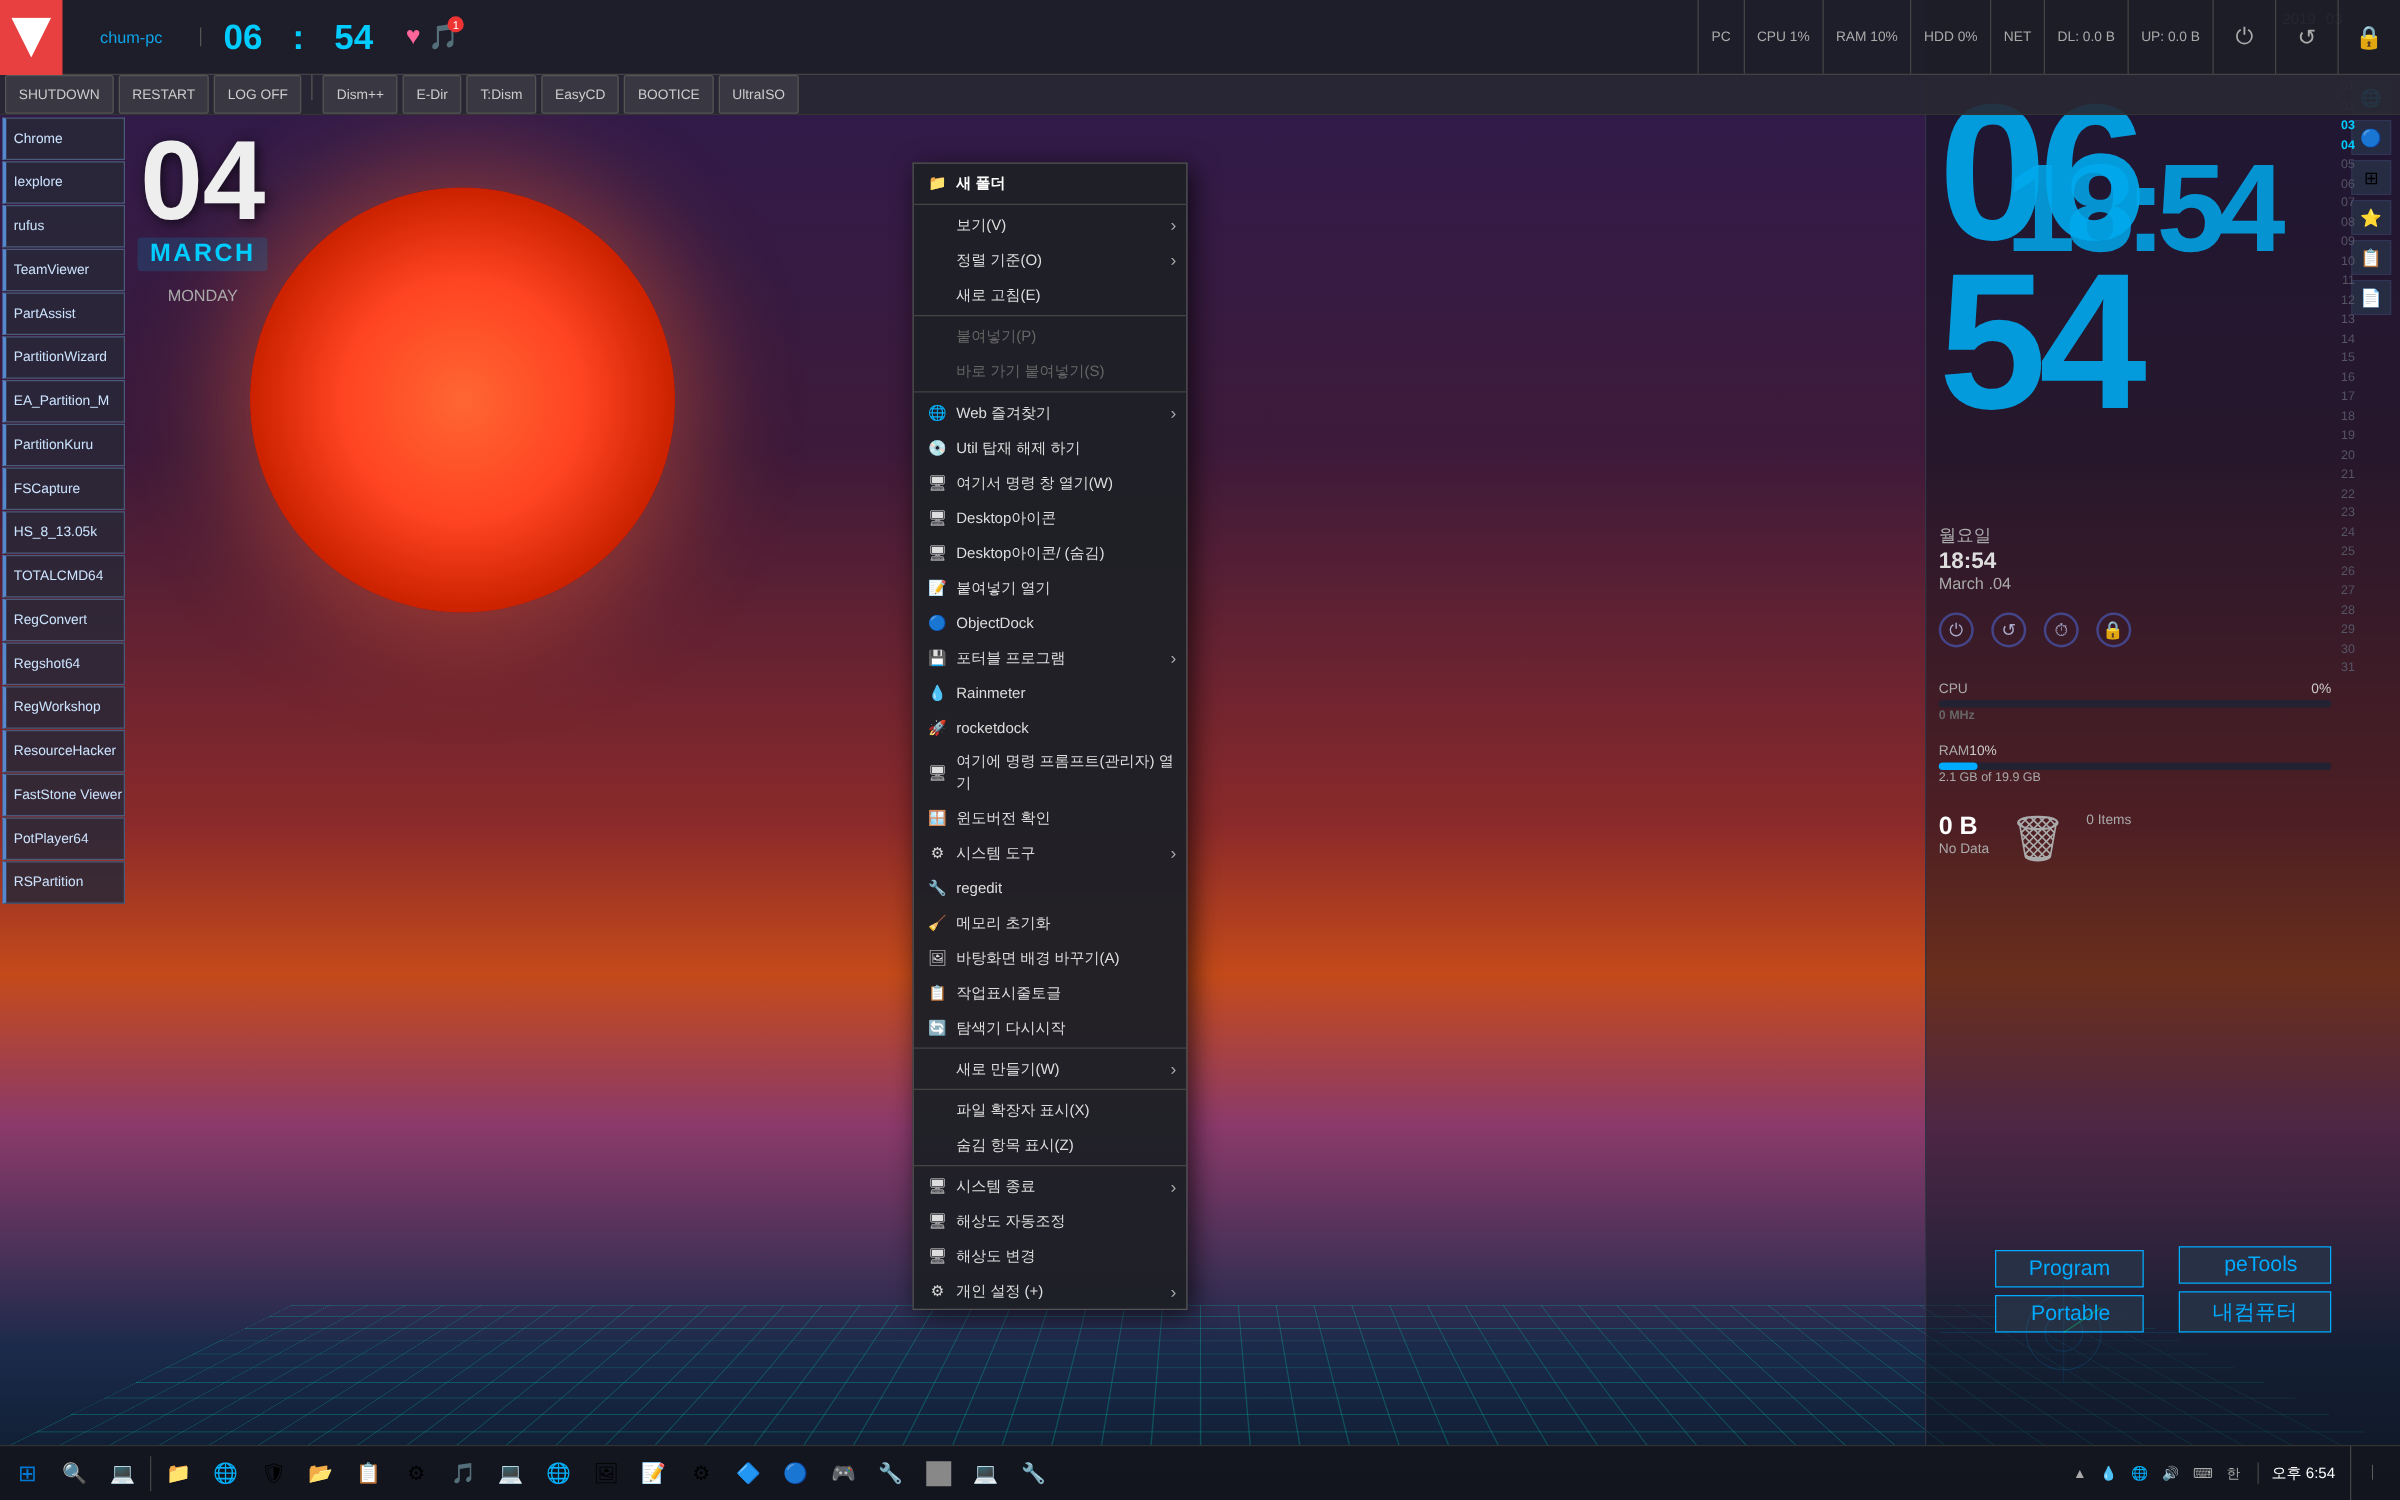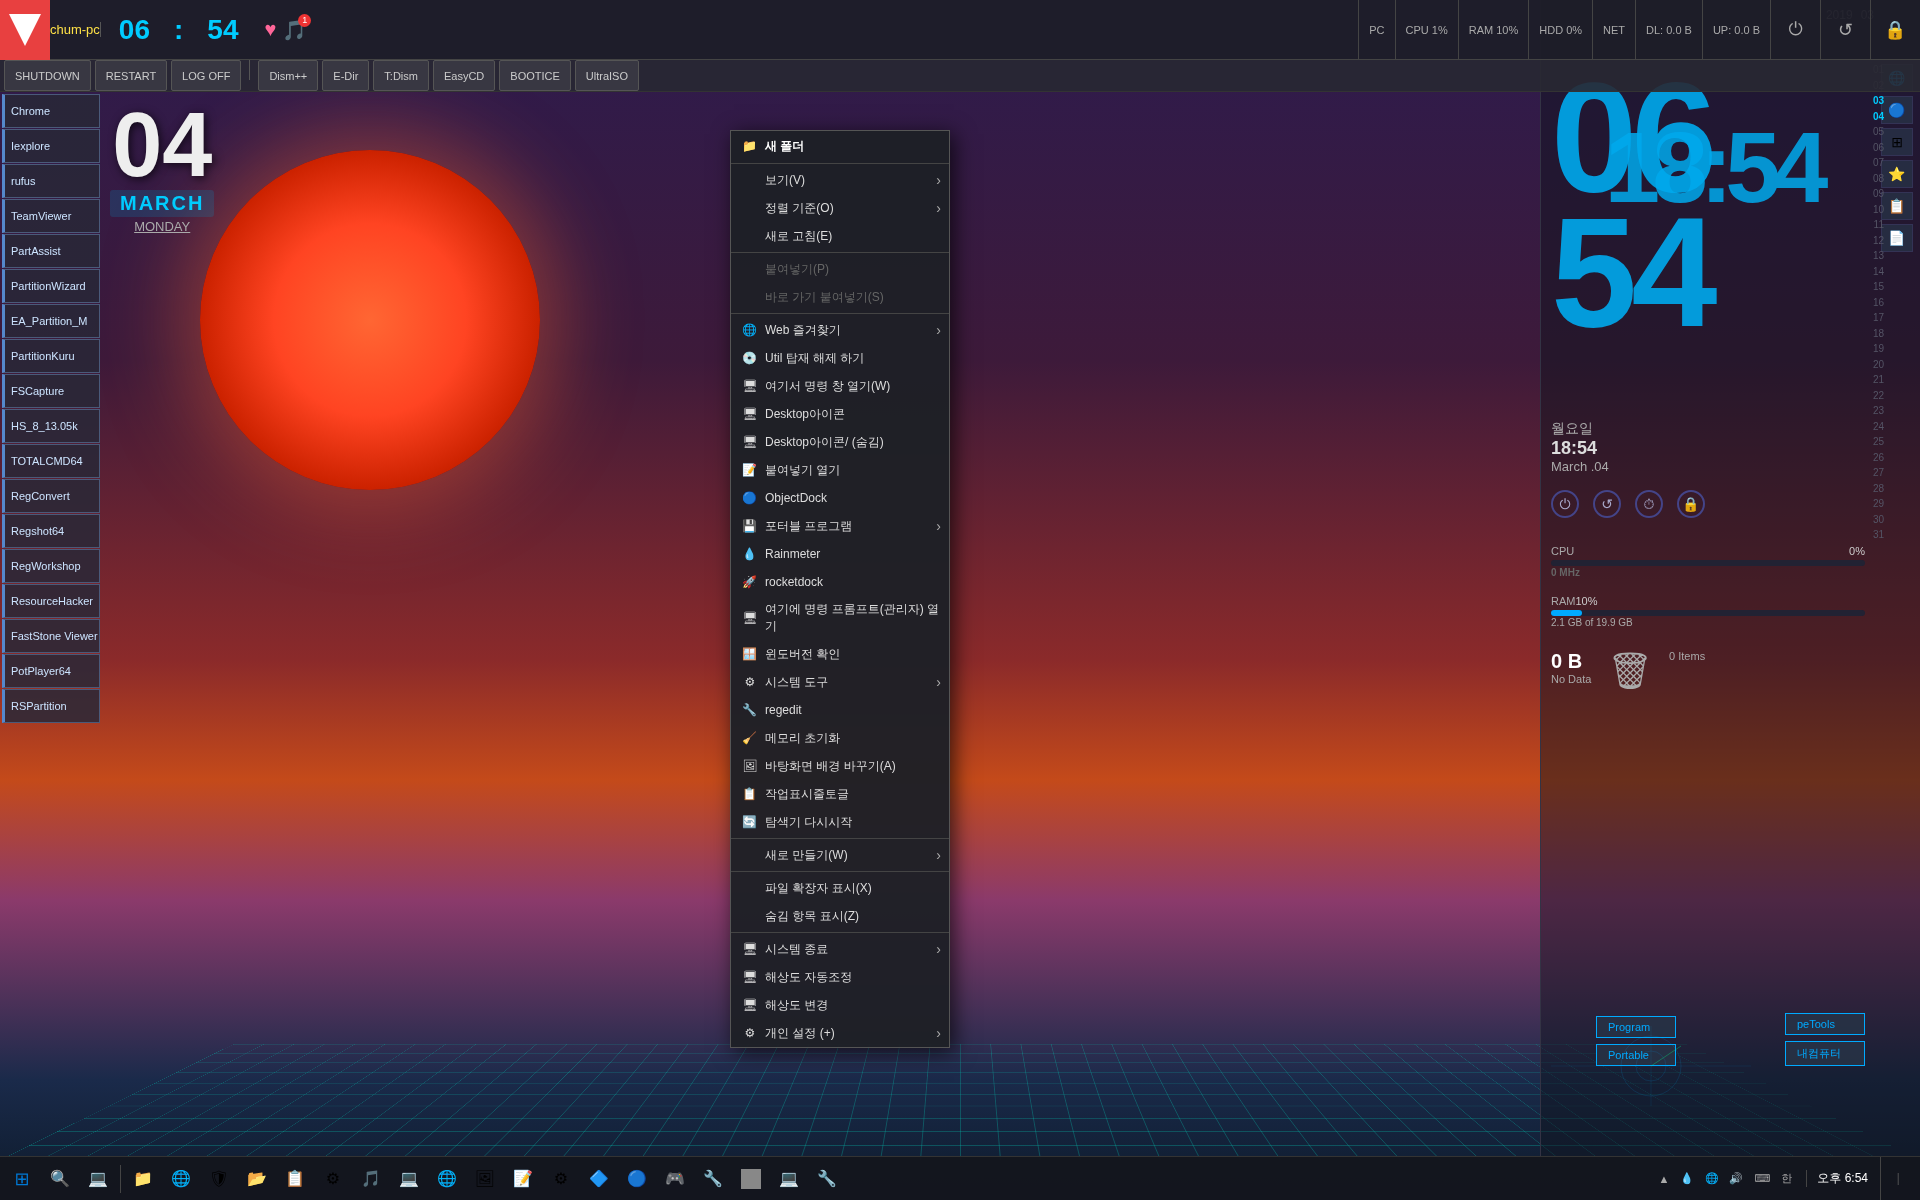--- a/index.html
+++ b/index.html
@@ -72,23 +72,23 @@
 
     .logo-icon {
       width: 32px;
       height: 32px;
       background: white;
       clip-path: polygon(50% 0%, 0% 100%, 100% 100%);
       transform: rotate(180deg);
     }
 
     .taskbar-hostname {
-      color: #fde047;
+      color: #0ea5e9;
       font-size: 13px;
-      padding: 0 0;
+      padding: 0 30px;
       border-right: 1px solid #555;
       text-align: center;
     }
 
     .taskbar-nav {
       display: flex;
       align-items: center;
       height: 100%;
     }
 
@@ -232,44 +232,43 @@
       color: #00ccff;
       background: rgba(0,150,200,0.2);
       padding: 2px 10px;
       border-radius: 3px;
       letter-spacing: 2px;
     }
 
     .calendar-weekday {
       font-size: 13px;
       color: #aaa;
-      margin-top: 2px;
-      text-decoration: underline;
+      margin-top: 12px;
     }
 
     
     .right-panel {
       position: absolute;
       top: 0;
       right: 0;
       width: 380px;
       bottom: 44px;
       z-index: 50;
       background: rgba(15,20,30,0.5);
       border-left: 1px solid #334;
     }
 
     .rp-btn {
       background: rgba(40,50,70,0.9);
       border: 1px solid #00aaff;
       color: #00aaff;
-      font-size: 11px;
-      padding: 4px 11px;
+      font-size: 17px;
+      padding: 4px 26px;
       cursor: pointer;
-      text-align: left;
+      text-align: right;
       min-width: 80px;
     }
 
     
     .context-menu {
       position: absolute;
       top: 130px;
       left: 730px;
       width: 220px;
       background: rgba(30,32,38,0.97);

